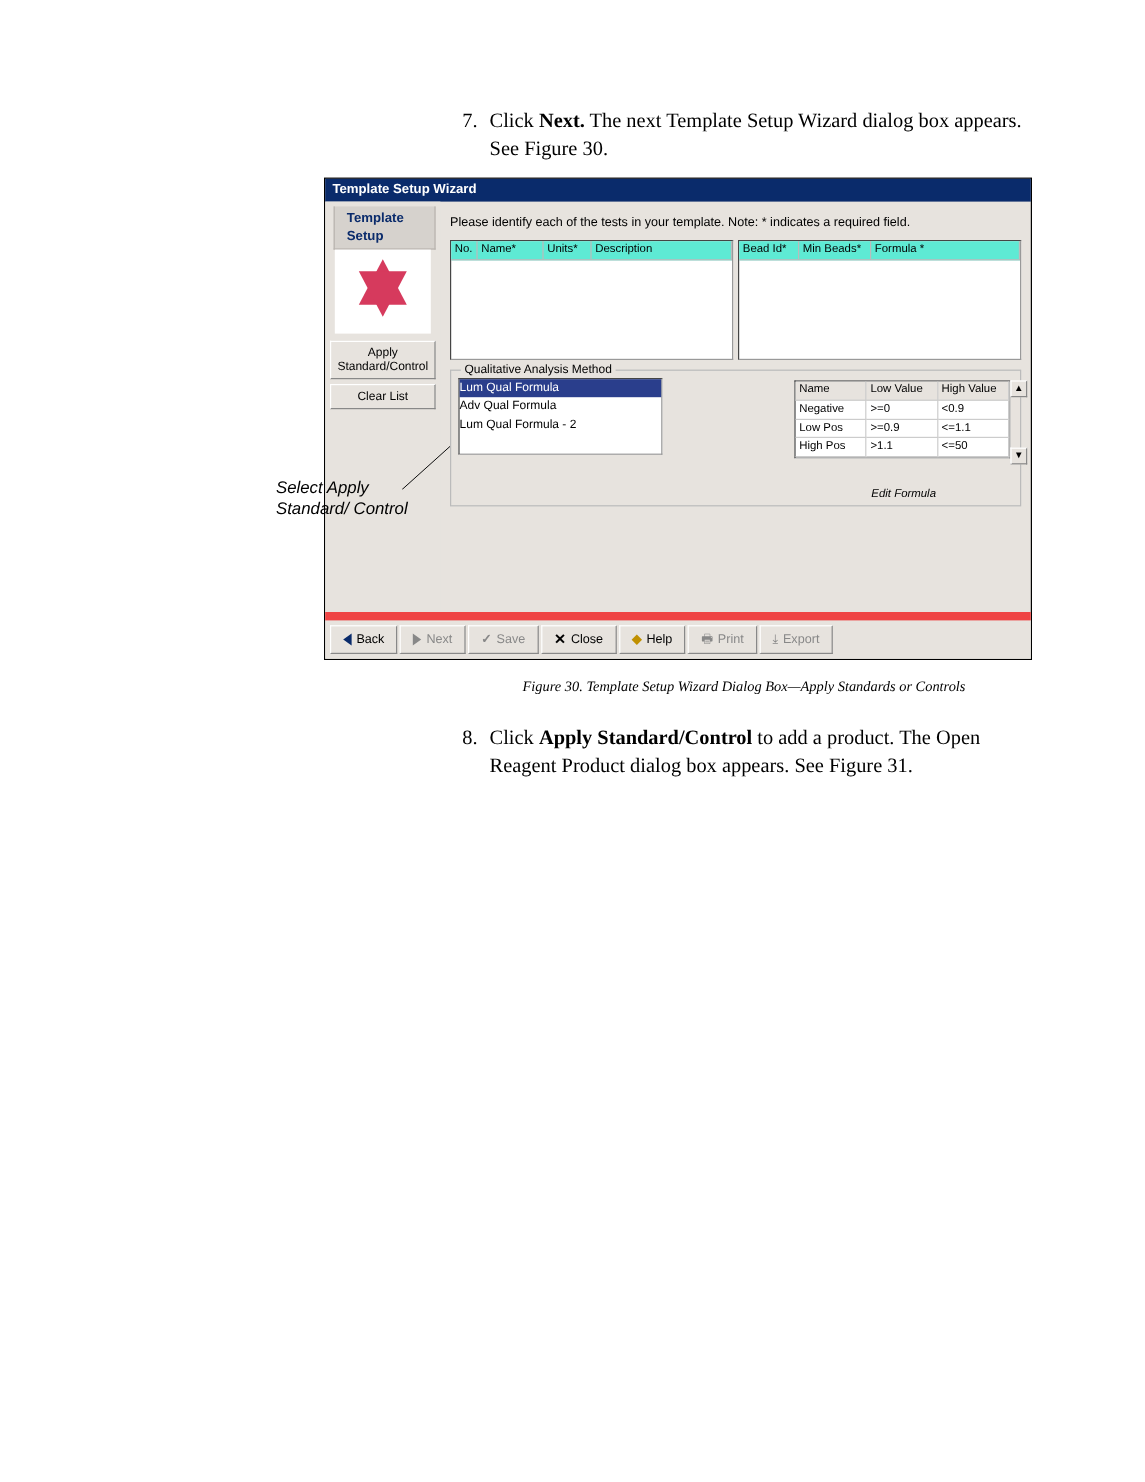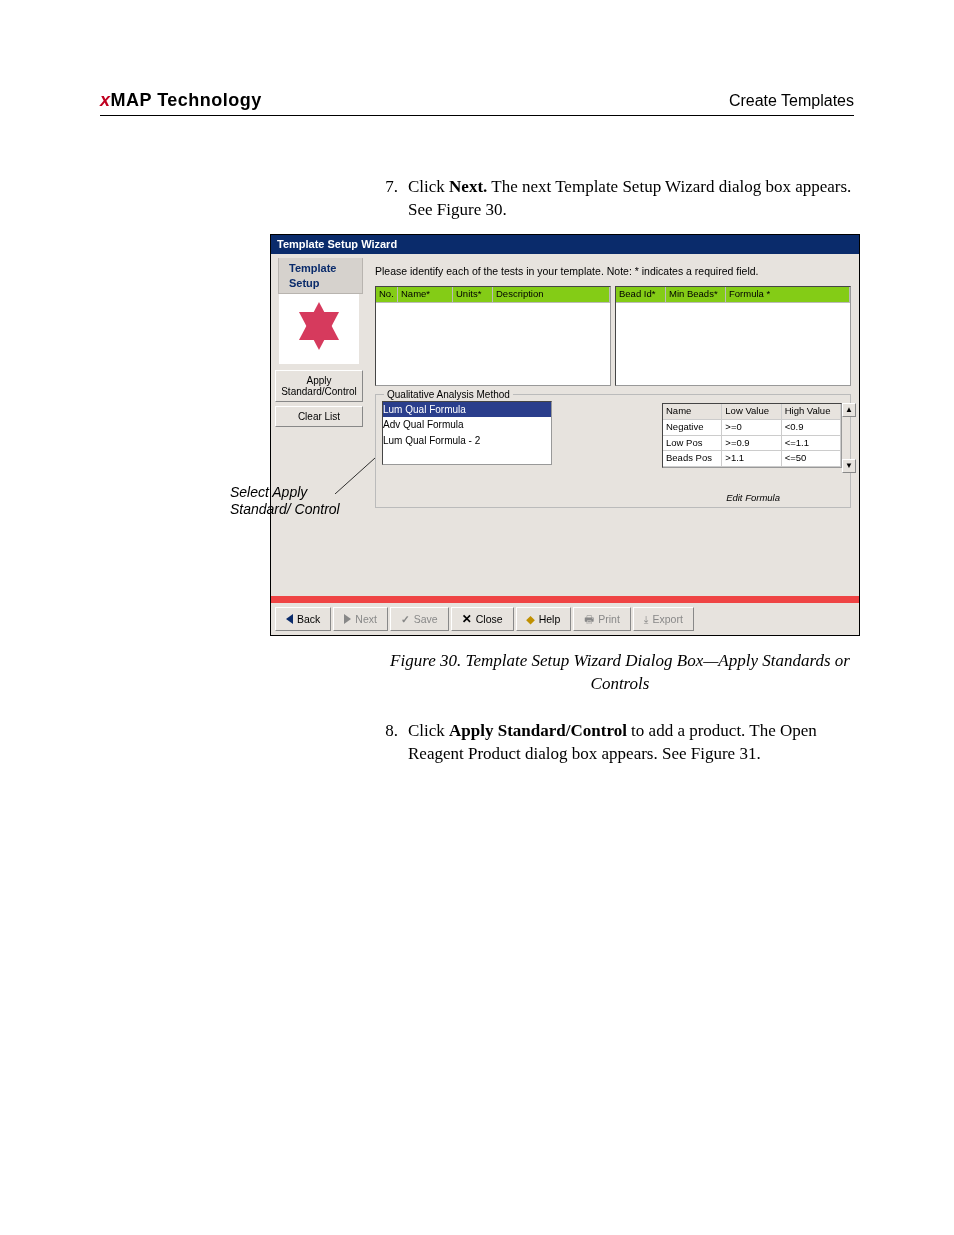--- a/index.html
+++ b/index.html
@@ -128,21 +128,21 @@
     margin-bottom: 8px;
   }
   .grid-box {
     background: #fff;
     border: 1px inset #999;
     height: 100px;
     flex: 1 1 50%;
   }
   .grid-head {
     display: flex;
-    background: #84cc16;
+    background: #5eead4;
     border-bottom: 1px solid #bbb;
     font-size: 9.5px;
     height: 16px;
     align-items: center;
   }
   .gh { border-right: 1px solid #bbb; padding: 1px 3px; white-space: nowrap; overflow: hidden; }
   .fieldset {
     border: 1px solid #bbb;
     padding: 6px;
     position: relative;
@@ -188,46 +188,40 @@
   }
   .wiz-fb.disabled { color:#888; cursor:default; }
   .tri-l { width:0;height:0;border-top:5px solid transparent;border-bottom:5px solid transparent;border-right:7px solid #0a2b6b; }
   .tri-r { width:0;height:0;border-top:5px solid transparent;border-bottom:5px solid transparent;border-left:7px solid #888; }
   .check-ico { color:#888; font-weight:bold; }
   .x-ico { color:#000; font-weight:bold; font-size:12px; }
   .help-ico { color:#c09000; font-weight:bold; }
 
   .fig-caption {
     font-style: italic;
-    font-size: 17px;
+    font-size: 12px;
     text-align: center;
     margin: 14px 0 24px 280px;
     width: 480px;
   }
 
   .footer {
     position: absolute;
     left: 100px; right: 100px; bottom: 50px;
     border-top: 1px solid #000;
     padding-top: 6px;
     display:flex; justify-content: space-between;
     font-size: 15px;
   }
   .gap { height: 80px; }
 </style>
 </head>
 <body>
 
 <div class="page">
-  <div class="header">
-    <div class="header-left">
-      <span class="x">x</span><span>MAP  Technology</span>
-    </div>
-    <div class="header-right">Create Templates</div>
-  </div>
 
   <div class="body">
     <div class="step-row">
       <div class="step-num">7.</div>
       <div class="step-text">
         <span>Click </span><span class="bold">Next.</span><span> The next Template Setup Wizard dialog box appears. See Figure 30.</span>
       </div>
     </div>
 
     <div class="figure-wrap">
@@ -284,21 +278,21 @@
                     <div class="vt-c">Negative</div>
                     <div class="vt-c">&gt;=0</div>
                     <div class="vt-c">&lt;0.9</div>
                   </div>
                 <div class="vt-row">
                     <div class="vt-c">Low Pos</div>
                     <div class="vt-c">&gt;=0.9</div>
                     <div class="vt-c">&lt;=1.1</div>
                   </div>
                 <div class="vt-row">
-                    <div class="vt-c">Beads Pos</div>
+                    <div class="vt-c">High Pos</div>
                     <div class="vt-c">&gt;1.1</div>
                     <div class="vt-c">&lt;=50</div>
                   </div>
               </div>
               <div class="scroll-up">▲</div>
               <div class="scroll-dn">▼</div>
               <div class="edit-link">Edit Formula</div>
             </div>
             <div class="gap"></div>
           </div>

